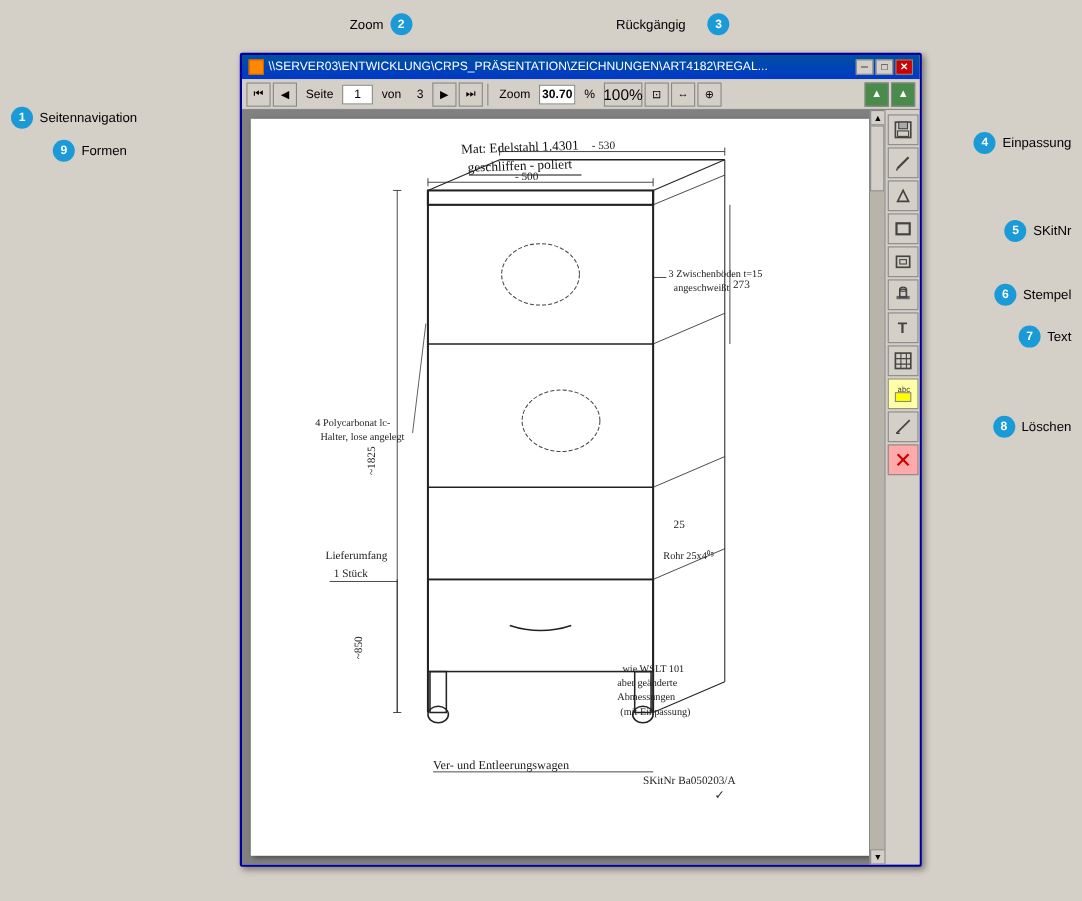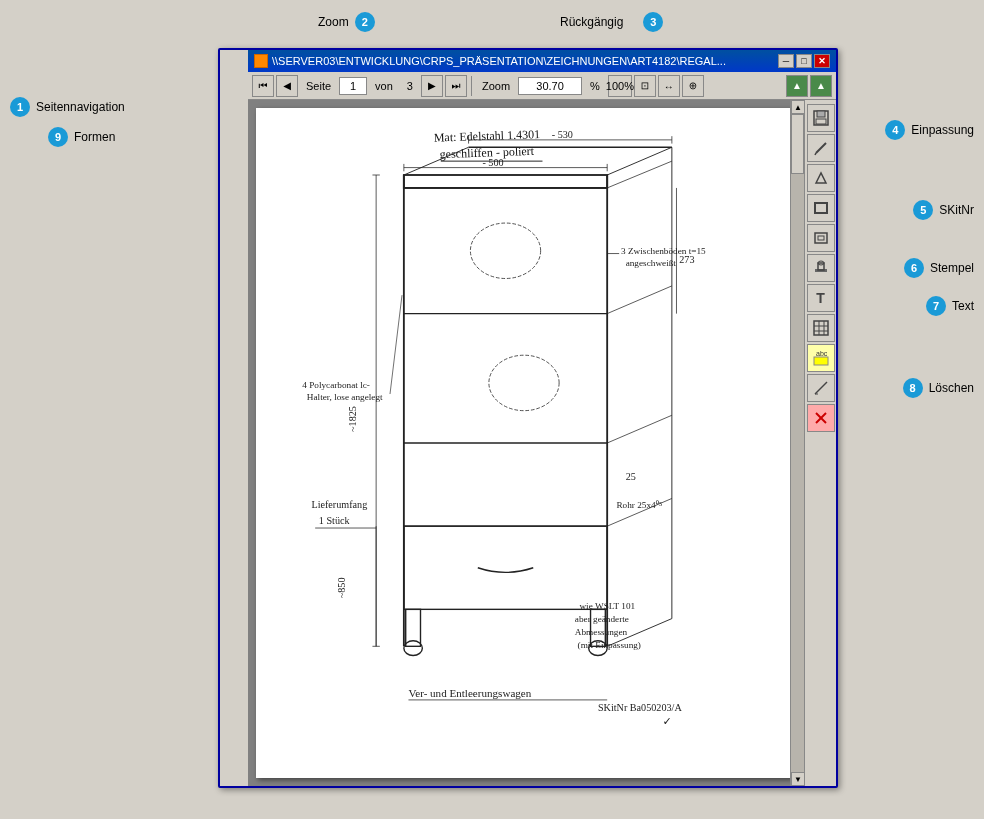--- a/index.html
+++ b/index.html
@@ -43,21 +43,20 @@
       top: 48px;
       left: 218px;
       width: 620px;
       height: 740px;
       background: #d4d0c8;
       border: 2px solid #0000a0;
       border-radius: 2px;
       box-shadow: 2px 2px 6px rgba(0,0,0,0.4);
       display: flex;
       flex-direction: column;
-      padding-left: 28px;
     }
 
     
     .titlebar {
       background: linear-gradient(to bottom, #0050a0, #0038c8);
       color: white;
       padding: 3px 6px;
       display: flex;
       align-items: center;
       justify-content: space-between;
@@ -327,23 +326,23 @@
     <div class="toolbar-btn">⏮</div>
     <div class="toolbar-btn">◀</div>
     <span class="toolbar-label">Seite</span>
     <input class="toolbar-input" style="width: 28px;" value="1">
     <span class="toolbar-label">von</span>
     <span class="toolbar-label">3</span>
     <div class="toolbar-btn">▶</div>
     <div class="toolbar-btn">⏭</div>
     <div class="toolbar-sep"></div>
     <span class="toolbar-label">Zoom</span>
-    <input class="toolbar-input" style="width: 64px;" value="30.70">
+    <input class="toolbar-input" style="width: 33px; font-weight: bold;" value="30.70">
     <span class="toolbar-label">%</span>
-    <div class="toolbar-btn" style="width:24px; font-size:11px;">100%</div>
+    <div class="toolbar-btn" style="width:35px; font-size:14px;">100%</div>
     <div class="toolbar-btn">⊡</div>
     <div class="toolbar-btn">↔</div>
     <div class="toolbar-btn">⊕</div>
     <div style="flex:1;"></div>
 
     <div class="toolbar-btn" style="background:#4a8a4a; color:white;">▲</div>
     <div class="toolbar-btn" style="background:#4a8a4a; color:white;">▲</div>
   </div>
 
   <div class="content-area">

